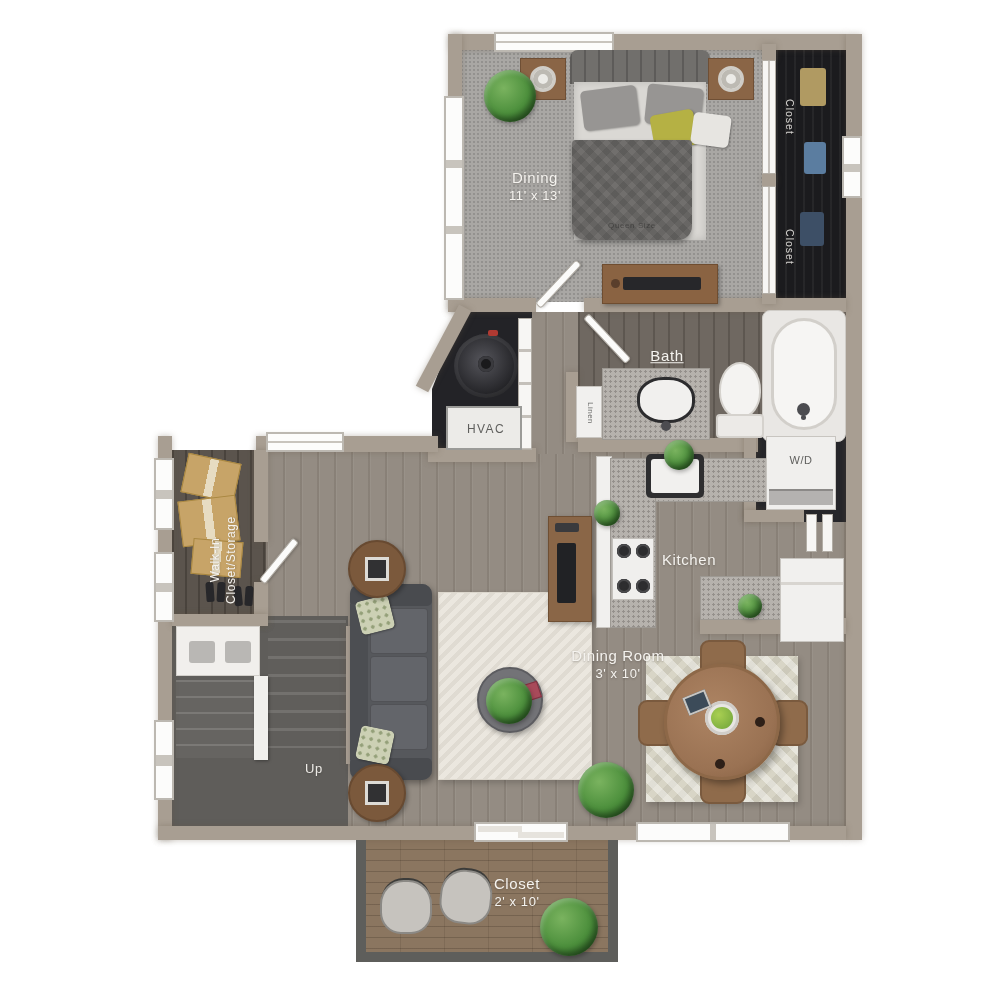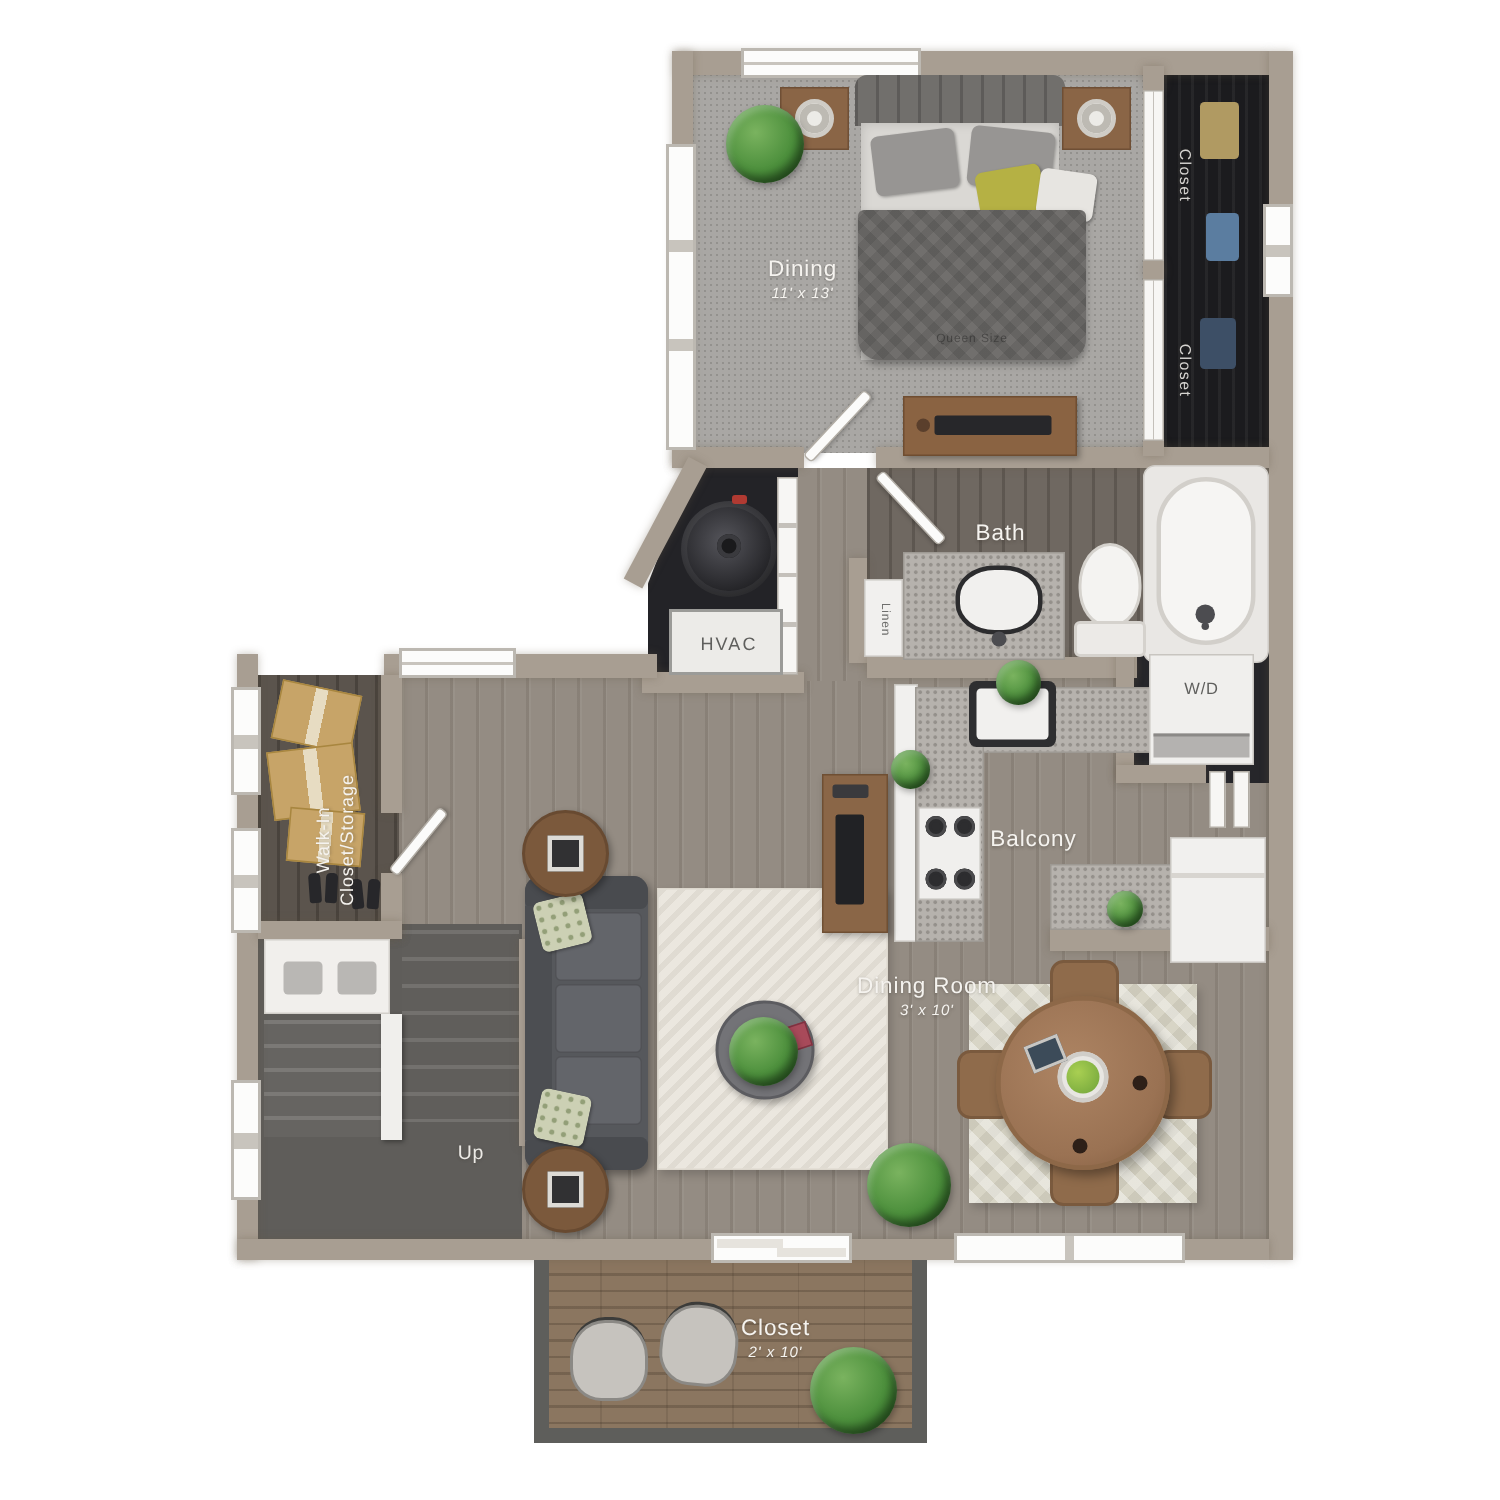--- a/index.html
+++ b/index.html
@@ -19,21 +19,21 @@
   .wood-vdark{background-color:#5b544d;background-image:repeating-linear-gradient(90deg,rgba(20,16,12,.25) 0 2px,transparent 2px 13px);}
   .carpet{background-color:#a9a7a4;background-image:radial-gradient(rgba(120,118,115,.45) .7px,transparent .9px);background-size:4px 4px;}
   .granite{background-color:#b6b2ad;background-image:radial-gradient(rgba(70,65,60,.30) 1px,transparent 1.4px);background-size:5px 5px;
            border:1px solid #9d9993;box-sizing:border-box;}
   .white-fix{position:absolute;background:#f1f0ee;border:1px solid #c8c5c0;box-sizing:border-box;}
   .plant{position:absolute;border-radius:50%;
          background:radial-gradient(circle at 38% 35%,#7ab35f,#4c8f3c 55%,#2f6a26 85%);
          box-shadow:inset 2px 3px 4px rgba(255,255,255,.25),inset -3px -4px 6px rgba(0,0,0,.4),1px 2px 4px rgba(0,0,0,.3);}
   .room-label{position:absolute;transform:translate(-50%,-50%);color:#f5f3ef;font-size:15px;letter-spacing:.6px;
               text-align:center;line-height:1.3;white-space:nowrap;text-shadow:0 1px 2px rgba(60,55,48,.35);}
-  .dims{font-size:10px;font-style:italic;}
+  .dims{font-size:13px;}
   .note{font-size:10px;letter-spacing:.3px;}
   .vlabel{writing-mode:vertical-rl;text-orientation:mixed;}
   .dark-label{color:#5f5f5d;text-shadow:none;}
   .burner{position:absolute;width:14px;height:14px;border-radius:50%;background:#2d2d2f;
           box-shadow:inset 0 0 0 2px #4a4a4c,inset 0 0 0 4px #2d2d2f;}
   .cushion{position:absolute;background:#63656a;border:1px solid rgba(0,0,0,.18);border-radius:4px;box-sizing:border-box;}
   .pillow{position:absolute;border-radius:5px;box-shadow:1px 1px 2px rgba(0,0,0,.3);}
   .chair-d{position:absolute;background:#8f6b4b;border:2px solid #7a5a3e;border-radius:9px;box-sizing:border-box;}
   .shoe{position:absolute;width:8px;height:20px;background:#27272a;border-radius:3px 3px 2px 2px;}
   .boxc{position:absolute;background:#c7a468;border:1px solid #a8863f;box-sizing:border-box;
@@ -108,21 +108,21 @@
   <div class="door-swing" style="left:262px;top:578px;width:54px;transform:rotate(-51deg);"></div>
   <div class="door-panel" style="left:806px;top:514px;width:11px;height:38px;"></div>
   <div class="door-panel" style="left:822px;top:514px;width:11px;height:38px;"></div>
 
   <div class="abs" style="left:570px;top:50px;width:140px;height:34px;background:#716f6c;border-radius:8px 8px 0 0;background-image:repeating-linear-gradient(to right,rgba(0,0,0,.18) 0 2px,transparent 2px 14px);"></div>
   <div class="abs" style="left:574px;top:82px;width:132px;height:158px;background:#dad8d4;box-shadow:inset 0 0 8px rgba(0,0,0,.15);"></div>
   <div class="pillow" style="left:582px;top:88px;width:56px;height:40px;background:#979593;transform:rotate(-7deg);"></div>
   <div class="pillow" style="left:646px;top:86px;width:56px;height:40px;background:#979593;transform:rotate(6deg);"></div>
   <div class="pillow" style="left:652px;top:112px;width:44px;height:36px;background:#b5b144;transform:rotate(-10deg);"></div>
   <div class="pillow" style="left:692px;top:114px;width:38px;height:32px;background:#e7e5e1;transform:rotate(8deg);"></div>
-  <div class="abs" style="left:572px;top:140px;width:152px;height:100px;background-color:#716f6d;background-image:repeating-linear-gradient(45deg,rgba(0,0,0,.10) 0 6px,transparent 6px 12px),repeating-linear-gradient(-45deg,rgba(0,0,0,.08) 0 6px,transparent 6px 12px);border-radius:4px 4px 14px 14px;box-shadow:0 3px 5px rgba(0,0,0,.3);">
+  <div class="abs" style="left:572px;top:140px;width:120px;height:100px;background-color:#716f6d;background-image:repeating-linear-gradient(45deg,rgba(0,0,0,.10) 0 6px,transparent 6px 12px),repeating-linear-gradient(-45deg,rgba(0,0,0,.08) 0 6px,transparent 6px 12px);border-radius:4px 4px 14px 14px;box-shadow:0 3px 5px rgba(0,0,0,.3);">
     <div class="abs" style="left:50%;bottom:10px;transform:translateX(-50%);font-size:8px;letter-spacing:.6px;color:rgba(15,15,15,.38);white-space:nowrap;">Queen Size</div>
   </div>
   <div class="abs" style="left:520px;top:58px;width:46px;height:42px;background:#8a6546;border:1px solid #6f4f35;box-sizing:border-box;">
     <div class="abs" style="left:9px;top:7px;width:26px;height:26px;border-radius:50%;background:#ecebe7;border:3px solid #cfccc6;box-sizing:border-box;box-shadow:inset 0 0 0 5px #bdbab3;"></div>
   </div>
   <div class="abs" style="left:708px;top:58px;width:46px;height:42px;background:#8a6546;border:1px solid #6f4f35;box-sizing:border-box;">
     <div class="abs" style="left:9px;top:7px;width:26px;height:26px;border-radius:50%;background:#ecebe7;border:3px solid #cfccc6;box-sizing:border-box;box-shadow:inset 0 0 0 5px #bdbab3;"></div>
   </div>
   <div class="plant" style="left:484px;top:70px;width:52px;height:52px;"></div>
   <div class="abs" style="left:602px;top:264px;width:116px;height:40px;background:#8a6342;border:1px solid #6f4d30;box-sizing:border-box;box-shadow:2px 2px 4px rgba(0,0,0,.3);">
@@ -234,23 +234,23 @@
   <div class="abs" style="left:380px;top:880px;width:52px;height:54px;background:#c6c3be;border:2px solid #8b8985;border-radius:45% 45% 40% 40%;box-sizing:border-box;box-shadow:0 -3px 0 -1px #3c3c3a;"></div>
   <div class="abs" style="left:440px;top:870px;width:52px;height:54px;background:#c6c3be;border:2px solid #8b8985;border-radius:45% 45% 40% 40%;box-sizing:border-box;box-shadow:0 -3px 0 -1px #3c3c3a;transform:rotate(6deg);"></div>
   <div class="plant" style="left:540px;top:898px;width:58px;height:58px;"></div>
 
   <div class="room-label" style="left:535px;top:186px;">
     <div>Dining</div>
     <div class="dims">11' x 13'</div>
   </div>
   <div class="room-label vlabel" style="left:789px;top:117px;font-size:10.5px;letter-spacing:1px;color:#d6d4d1;">Closet</div>
   <div class="room-label vlabel" style="left:789px;top:247px;font-size:10.5px;letter-spacing:1px;color:#d6d4d1;">Closet</div>
-  <div class="room-label" style="left:667px;top:356px;">Bath</div>
+  <div class="room-label" style="left:667px;top:356px;text-decoration:underline;">Bath</div>
   <div class="room-label" style="left:801px;top:460px;font-size:11px;color:#5f5f5d;text-shadow:none;letter-spacing:.5px;">W/D</div>
-  <div class="room-label" style="left:689px;top:560px;">Balcony</div>
+  <div class="room-label" style="left:689px;top:560px;">Kitchen</div>
   <div class="room-label" style="left:224px;top:560px;transform:translate(-50%,-50%) rotate(-90deg);font-size:12px;">
     <div>Walk-In</div>
     <div>Closet/Storage</div>
   </div>
   <div class="room-label" style="left:314px;top:769px;font-size:13px;color:#eceae6;">Up</div>
   <div class="room-label" style="left:618px;top:664px;">
     <div>Dining Room</div>
     <div class="dims">3' x 10'</div>
   </div>
   <div class="room-label" style="left:517px;top:892px;">

